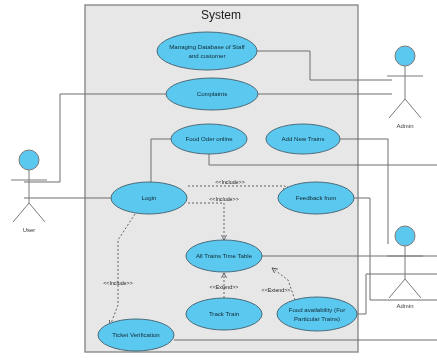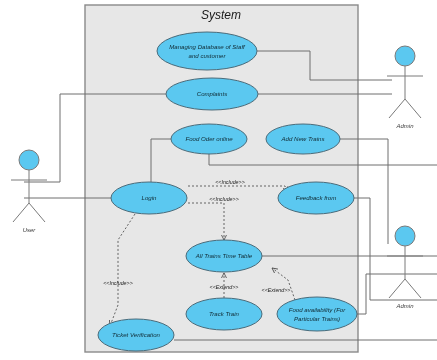--- a/index.html
+++ b/index.html
@@ -13,21 +13,20 @@
     font-family: "Liberation Sans", sans-serif;
     overflow: hidden;
     position: relative;
   }
   #diagram-root {
     position: absolute;
     top: 0;
     left: 0;
     width: 437px;
     height: 360px;
-    font-style: italic;
   }
   svg#uml-canvas {
     display: block;
     width: 437px;
     height: 360px;
   }
   .sys-title {
     font-family: "Liberation Sans", sans-serif;
     font-size: 12px;
     fill: #1a1a1a;

